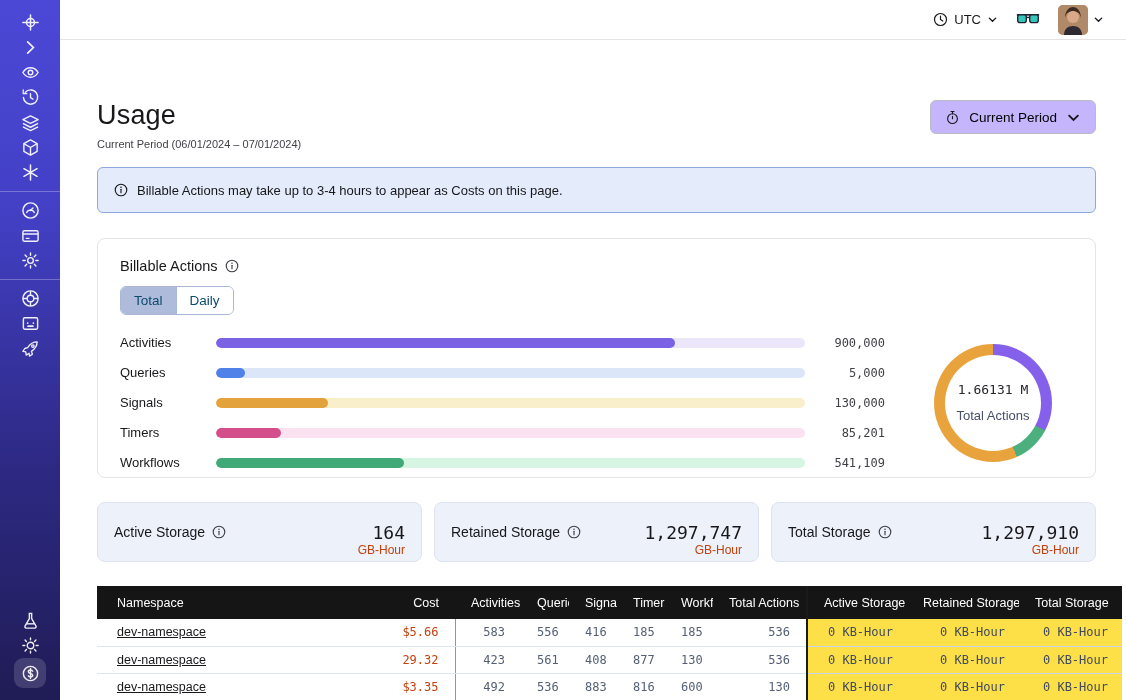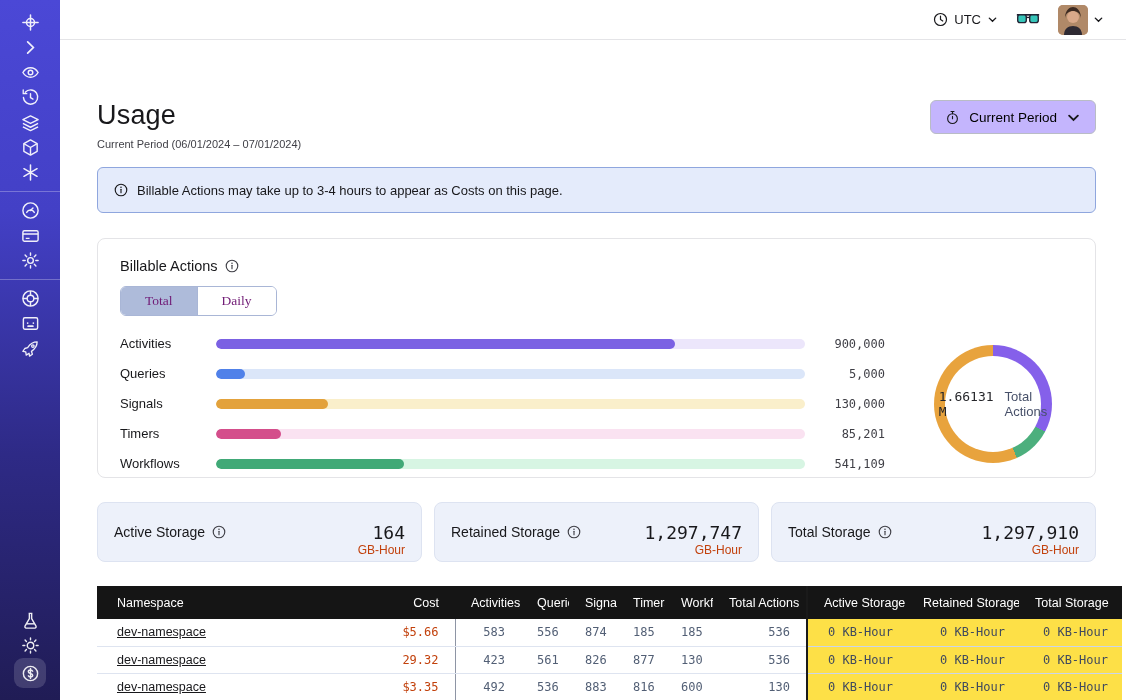--- a/index.html
+++ b/index.html
@@ -39,37 +39,37 @@
 
   .banner { margin-top:17px; height:46px; background:#e4ebfb; border:1px solid #8fa6de;
     border-radius:6px; display:flex; align-items:center; gap:9px; padding:0 16px; font-size:13px; }
   .info-icon { width:14px; height:14px; flex:0 0 auto; }
 
   
   .card { margin-top:25px; border:1px solid #e4e4e7; border-radius:8px; background:#fff;
     padding:19px 22px 20px; height:240px; }
   .card-title { display:flex; align-items:center; gap:7px; font-size:14.5px; font-weight:500; }
   .tabs { display:inline-flex; border:1px solid #a9b6d6; border-radius:6px; overflow:hidden; margin-top:12px; }
-  .tab { padding:6px 24px; font-size:13.5px; background:#fff; border:none; cursor:pointer;
-    font-family:Liberation Serif, serif; color:#701a75; }
+  .tab { padding:6px 13px; font-size:13.5px; background:#fff; border:none; cursor:pointer;
+    font-family:Liberation Sans, sans-serif; color:#0c4a6e; }
   .tab.selected { background:#aebbda; }
   .tab + .tab { border-left:1px solid #a9b6d6; }
 
   .card-body { display:flex; margin-top:20px; align-items:center; }
   .bar-chart { flex:1 1 auto; display:flex; flex-direction:column; gap:15px; padding-right:28px; }
   .bar-row { display:grid; grid-template-columns:82px 1fr 66px; align-items:center; column-gap:14px; }
   .bar-label { font-size:13px; }
   .bar-track { height:10px; border-radius:5px; position:relative; overflow:hidden; }
   .bar-fill { position:absolute; left:0; top:0; height:10px; border-radius:5px; }
   .bar-value { font-size:12px; text-align:right; color:#3f3f46; }
 
   .donut-wrap { flex:0 0 160px; display:flex; justify-content:center; }
   .donut { width:118px; height:118px; border-radius:50%; position:relative; }
   .donut-hole { position:absolute; left:11px; top:11px; width:96px; height:96px; border-radius:50%;
-    background:#fff; display:flex; flex-direction:row; align-items:center; justify-content:center; gap:11px; }
+    background:#fff; display:flex; flex-direction:column; align-items:center; justify-content:center; gap:11px; }
   .donut-value { font-size:13px; color:#26272b; }
   .donut-label { font-size:13px; color:#475069; }
 
   
   .storage-row { display:flex; gap:12px; margin-top:24px; }
   .storage-card { flex:1 1 0; height:60px; background:#edf1fa; border:1px solid #dde3f1; border-radius:8px;
     display:flex; align-items:center; justify-content:space-between; padding:0 16px; }
   .storage-label { display:flex; align-items:center; gap:7px; font-size:14px; }
   .storage-right { text-align:right; }
   .storage-value { font-size:18px; color:#18181b; line-height:1.1;margin-top:16px; }
@@ -399,34 +399,34 @@
             <th class="storage-col-head">Retained Storage</th>
             <th class="storage-col-head">Total Storage</th>
           </tr>
         </thead>
       <tbody>
           <tr>
             <td class="left"><a class="ns-link">dev-namespace</a></td>
             <td class="mono-cell cost-cell">$5.66</td>
             <td class="mono-cell">583</td>
             <td class="mono-cell">556</td>
-            <td class="mono-cell">874</td>
+            <td class="mono-cell">416</td>
             <td class="mono-cell">185</td>
             <td class="mono-cell">185</td>
             <td class="mono-cell">536</td>
             <td class="mono-cell storage-col storage-first">0 KB-Hour</td>
             <td class="mono-cell storage-col">0 KB-Hour</td>
             <td class="mono-cell storage-col">0 KB-Hour</td>
           </tr>
           <tr>
             <td class="left"><a class="ns-link">dev-namespace</a></td>
             <td class="mono-cell cost-cell">29.32</td>
             <td class="mono-cell">423</td>
             <td class="mono-cell">561</td>
-            <td class="mono-cell">826</td>
+            <td class="mono-cell">408</td>
             <td class="mono-cell">877</td>
             <td class="mono-cell">130</td>
             <td class="mono-cell">536</td>
             <td class="mono-cell storage-col storage-first">0 KB-Hour</td>
             <td class="mono-cell storage-col">0 KB-Hour</td>
             <td class="mono-cell storage-col">0 KB-Hour</td>
           </tr>
           <tr>
             <td class="left"><a class="ns-link">dev-namespace</a></td>
             <td class="mono-cell cost-cell">$3.35</td>

